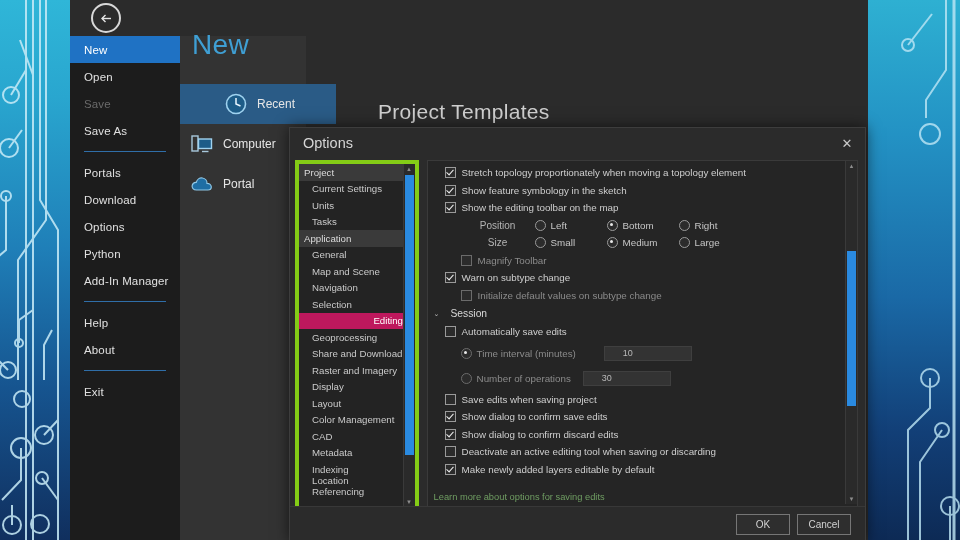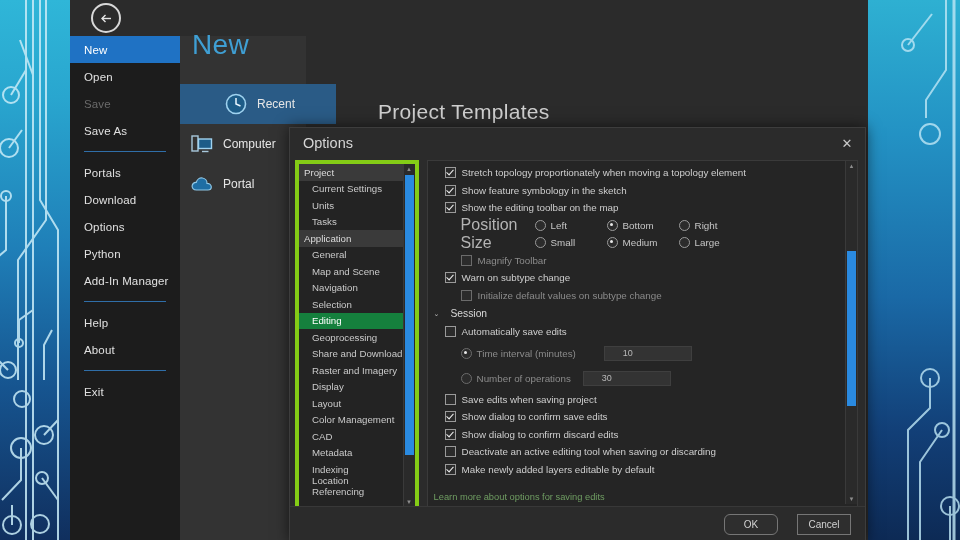--- a/index.html
+++ b/index.html
@@ -49,21 +49,21 @@
   .dlg-close{font-size:13px;color:#c8c8c8;width:16px;text-align:center;cursor:default;}
 
   .dlg-body{position:absolute;left:5px;top:32px;width:563px;height:345px;display:flex;gap:8px;}
 
   
   .tree-wrap{position:relative;width:116px;height:345px;background:#232323;border:4px solid #84cc16;}
   .tree{position:absolute;left:0;top:0;width:104px;height:343px;overflow:hidden;}
   .tree-group{height:16.5px;display:flex;align-items:center;padding-left:5px;font-size:9.7px;color:#dcdcdc;
     background:#3a3a3a;}
   .tree-item{height:16.5px;display:flex;align-items:center;padding-left:13px;font-size:9.7px;color:#cacaca;}
-  .tree-item.sel{background:#15803d;color:#ffffff;}
+  .tree-item.sel{background:#be185d;color:#ffffff;justify-content:flex-end;}
   .tree-sb{position:absolute;right:0;top:0;width:11px;height:343px;background:#2a2a2a;border-left:1px solid #3a3a3a;}
   .sb-arrow{height:10px;display:flex;align-items:center;justify-content:center;color:#8d8d8d;font-size:6px;}
   .tree-thumb{position:absolute;left:1px;top:11px;width:9px;height:280px;background:#2a8ae0;}
 
   
   .content-wrap{position:relative;width:431px;height:345px;background:#252525;border:1px solid #3a3a3a;}
   .content{position:absolute;left:0;top:0;width:418px;height:320px;overflow:hidden;padding:3px 0 0 0;}
   .cnt-sb{position:absolute;right:0;top:0;width:11px;height:343px;background:#2a2a2a;border-left:1px solid #3a3a3a;}
   .cnt-thumb{position:absolute;left:1px;top:90px;width:9px;height:155px;background:#2a8ae0;}
 
@@ -74,35 +74,35 @@
   .cb{width:9px;height:9px;border:1px solid #9a9a9a;background:#2b2b2b;margin-right:6px;flex:none;
     position:relative;}
   .cb.on::after{content:"";position:absolute;left:2px;top:0px;width:3px;height:6px;border:solid #f0f0f0;
     border-width:0 1.4px 1.4px 0;transform:rotate(42deg);}
   .cb.dimbox{border-color:#6b6b6b;}
 
   .rb{width:9px;height:9px;border:1px solid #9a9a9a;border-radius:50%;background:#2b2b2b;margin-right:5px;flex:none;position:relative;}
   .rb.on::after{content:"";position:absolute;left:2px;top:2px;width:3px;height:3px;border-radius:50%;background:#e8e8e8;}
   .rb.dimbox{border-color:#6b6b6b;}
 
-  .opt-label{width:74px;font-size:16px;color:#b4b4b4;}
+  .opt-label{width:74px;font-size:10px;color:#b4b4b4;text-align:center;}
   .opt-choice{display:flex;align-items:center;width:72px;font-size:9.8px;color:#c6c6c6;}
 
   .sec-hdr{height:19px;display:flex;align-items:center;font-size:10.3px;color:#d8d8d8;padding-left:6px;gap:11px;}
   .chev{font-size:7px;color:#bdbdbd;}
 
   .txtbox{width:68px;height:13px;background:#333333;border:1px solid #3f3f3f;color:#b9b9b9;
     font-size:9px;display:flex;align-items:center;padding-left:18px;margin-left:28px;}
 
   .learn{position:absolute;left:6px;bottom:4px;font-size:9.3px;color:#6f9d62;}
 
   .dlg-foot{position:absolute;left:0;bottom:0;width:575px;height:34px;background:#2b2b2b;border-top:1px solid #383838;}
   .btn{position:absolute;top:7px;width:52px;height:19px;border:1px solid #767676;background:#2e2e2e;
     color:#d2d2d2;font-size:10px;display:flex;align-items:center;justify-content:center;}
-  .btn.ok{right:87px;border-radius:6px;}
+  .btn.ok{right:75px;}
   .btn.cancel{right:14px;}
 </style>
 </head>
 <body>
 
 <div id="root">
 
   <div class="bg-left">
     <svg width="70" height="540" viewBox="0 0 70 540" fill="none" stroke="#c9ecf8" stroke-width="2" opacity="0.85">
       <path d="M26 0 L26 540"></path>

